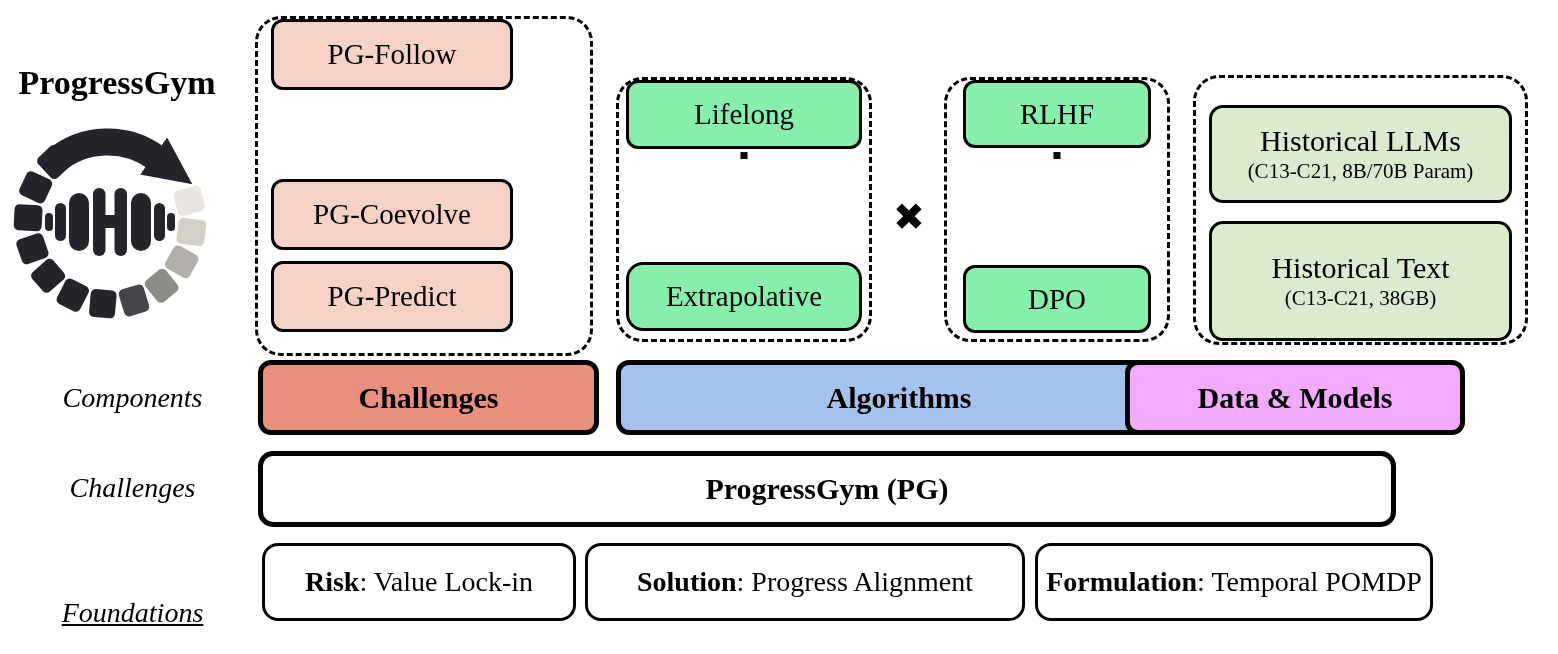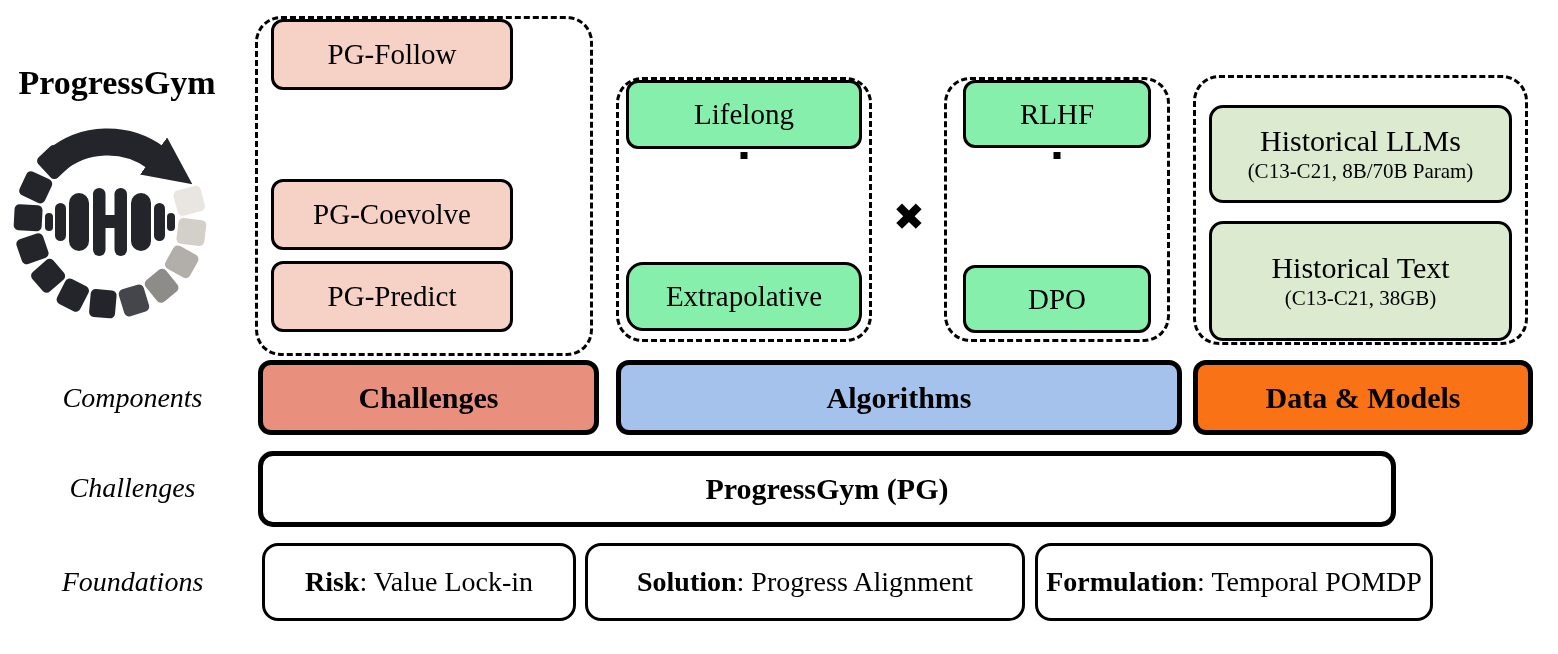--- a/index.html
+++ b/index.html
@@ -20,21 +20,21 @@
     text-align: center; font-weight: bold; font-size: 34px; letter-spacing: 0px;
   }
   .logo-svg { position: absolute; left: 10px; top: 104px; }
 
   .row-label {
     position: absolute; left: 0; width: 246px;
     text-align: center; font-style: italic; font-size: 28px; padding-left: 19px;
   }
   .row-label.components { top: 382px; }
   .row-label.framework { top: 472px; }
-  .row-label.foundations { top: 566px; }
+  .row-label.foundations { top: 597px; text-decoration: underline; }
 
   
   .dgroup {
     position: absolute;
     border: 3px dashed #000;
     border-radius: 26px;
     background: transparent;
   }
   .dgroup.g1 { left: 255px; top: 16px;  width: 338px; height: 340px; }
   .dgroup.g2 { left: 616px; top: 77px;  width: 256px; height: 265px; }
@@ -91,21 +91,21 @@
 
   
   .bar {
     position: absolute; top: 360px; height: 75px;
     border: 5px solid #000; border-radius: 13px;
     display: flex; align-items: center; justify-content: center;
     font-weight: bold; font-size: 30px;
   }
   .bar.challenges { left: 258px; width: 341px; background: #e98f7e; }
   .bar.algorithms { left: 616px; width: 566px; background: #a5c2ec; }
-  .bar.datamodels { left: 1193px; width: 340px; background: #f97316; }
+  .bar.datamodels { left: 1125px; width: 340px; background: #f0abfc; }
 
   
   .framework-bar {
     position: absolute; left: 258px; top: 451px; width: 1138px; height: 76px;
     background: #fff; border: 5px solid #000; border-radius: 15px;
     display: flex; align-items: center; justify-content: center;
     font-weight: bold; font-size: 30px;
   }
 
   

